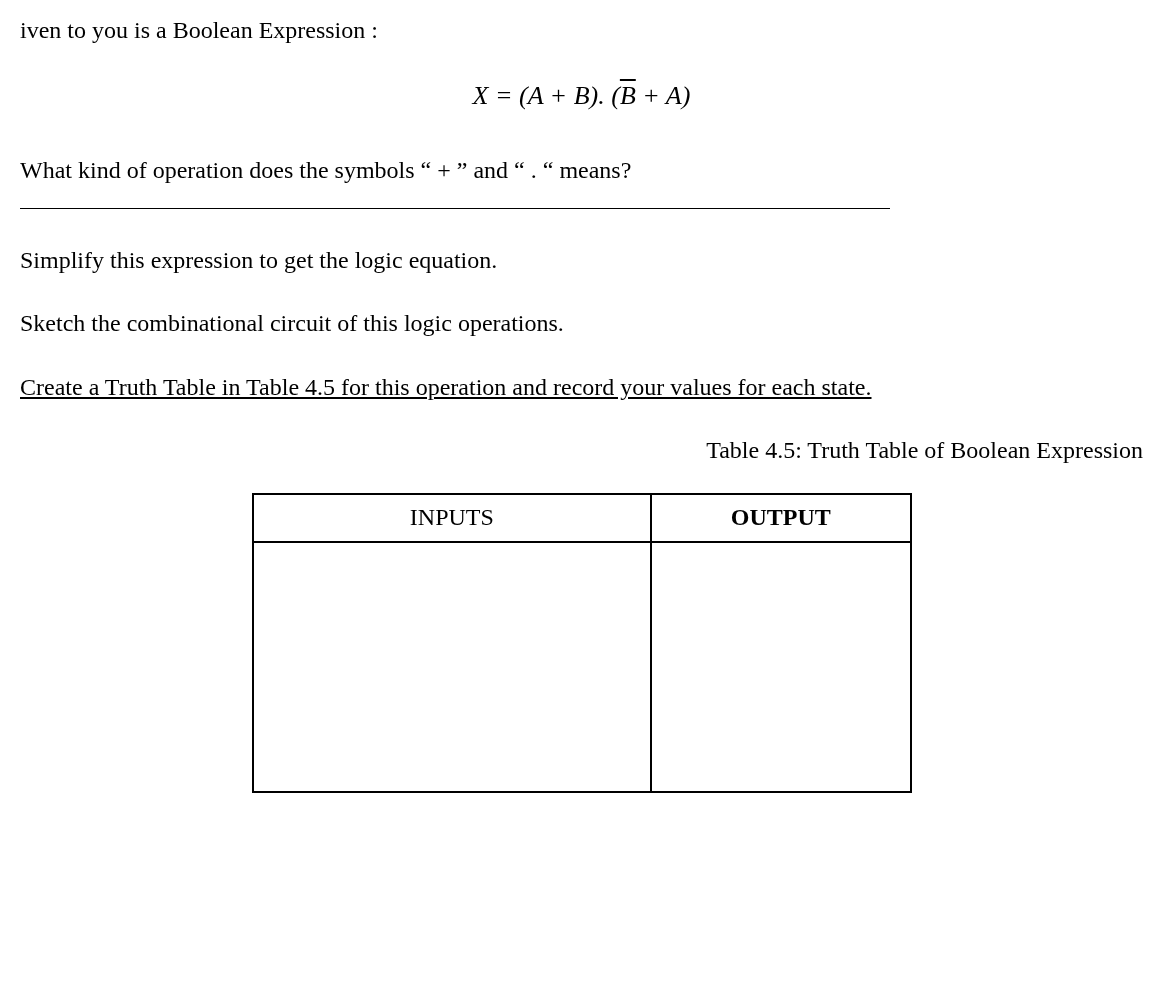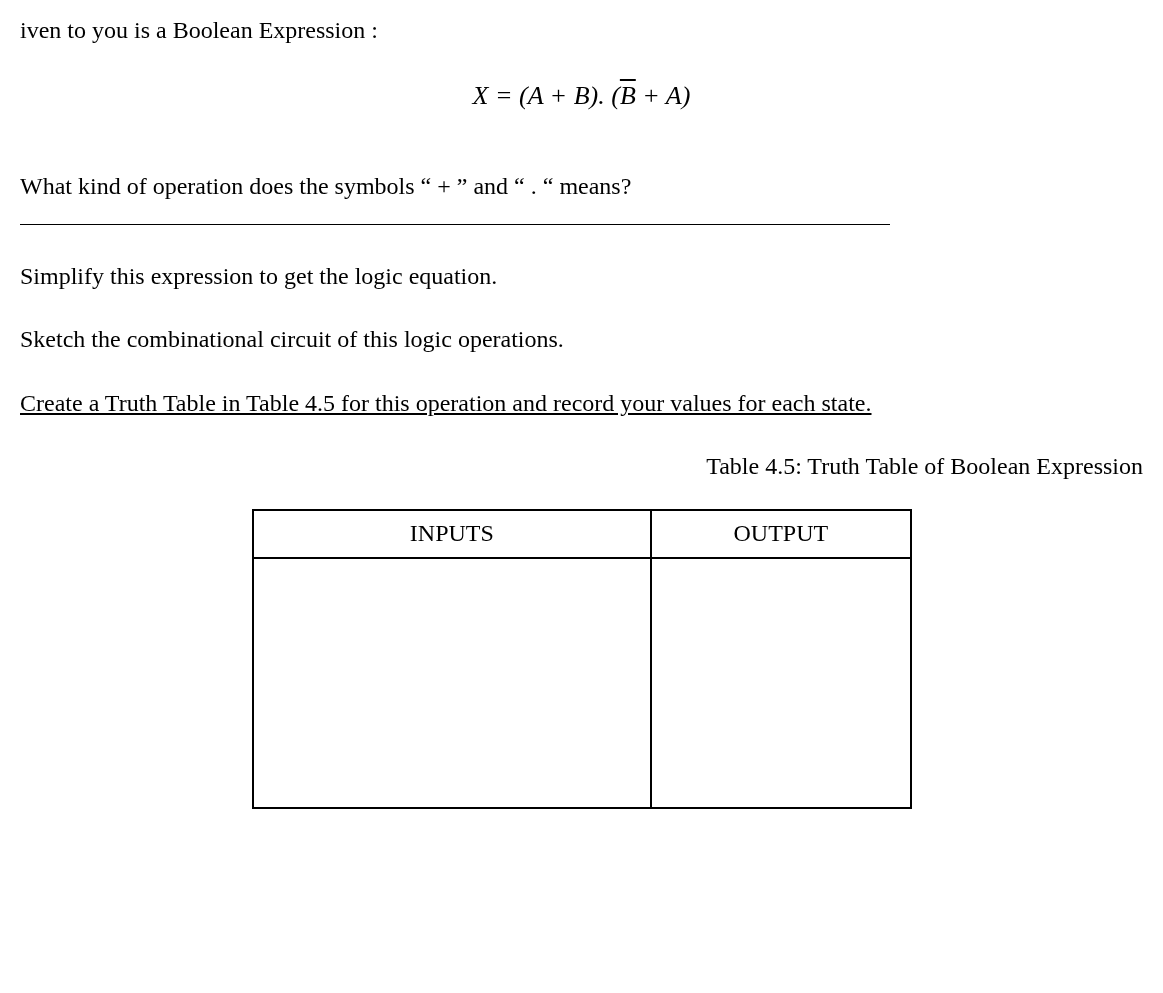--- a/index.html
+++ b/index.html
@@ -17,21 +17,21 @@
       line-height: 1.4;
     }
     .intro {
       margin-top: 14px;
       margin-bottom: 26px;
     }
     .equation {
       text-align: center;
       font-style: italic;
       font-size: 26px;
-      margin: 30px 0 56px 0;
+      margin: 30px 0 40px 0;
       font-family: "Cambria Math", "Times New Roman", serif;
     }
     .equation .bar {
       text-decoration: overline;
       display: inline-block;
     }
     .question {
       margin-bottom: 20px;
     }
     .hr-line {
@@ -63,20 +63,21 @@
       font-weight: normal;
       padding: 6px 0;
       text-align: center;
       font-size: 24px;
     }
     .truth-table .inputs-col {
       width: 400px;
     }
     .truth-table .output-col {
       width: 260px;
+      font-weight: bold;
     }
     .truth-table .body-row td {
       height: 250px;
     }
   </style>
 </head>
 <body>
 
 <p class="intro">iven to you is a Boolean Expression :</p>
 

